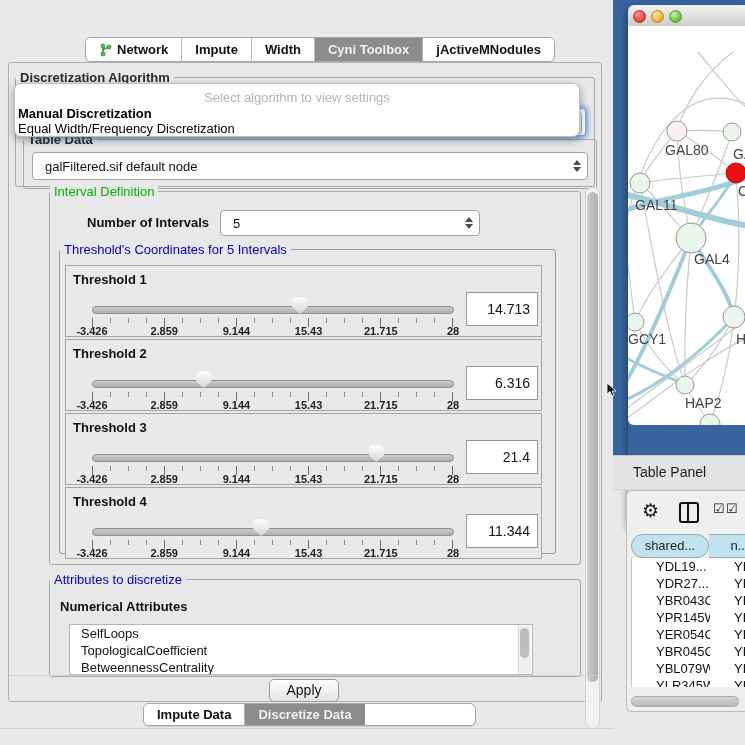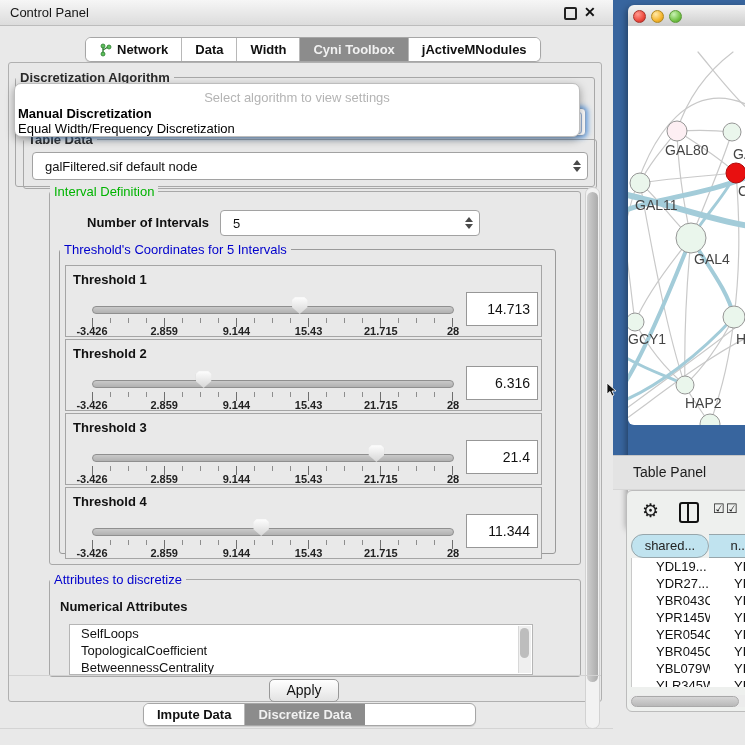--- a/index.html
+++ b/index.html
@@ -127,39 +127,34 @@
   .tp-td { font-size:13px; color:#111; line-height:17px; white-space:nowrap; overflow:hidden; padding-left:24px; box-sizing:border-box; }
   .tp-hscroll { position:absolute; left:2px; top:204px; width:124px; height:12px; background:#ececec; border-radius:6px; }
 
   .cursor-arrow { position:absolute; left:606px; top:383px; z-index:200; }
 </style>
 </head>
 <body>
 
 <div class="cp-window">
 
-  <div class="cp-titlebar">
-    <span class="cp-title">Control Panel</span>
-    <span class="float-icon"></span>
-    <span class="close-icon">✕</span>
-  </div>
 
   <div class="seg-bar" style="left:85px; top:37px;">
     <div class="seg">
       <svg width="13" height="14" viewBox="0 0 13 14">
         <line x1="4" y1="3" x2="4" y2="11" stroke="#2e7d32" stroke-width="1.3"></line>
         <line x1="4" y1="7" x2="9" y2="4" stroke="#2e7d32" stroke-width="1.3"></line>
         <circle cx="4" cy="3" r="2" fill="#5bbf59" stroke="#2e7d32" stroke-width="0.8"></circle>
         <circle cx="4" cy="11" r="2" fill="#5bbf59" stroke="#2e7d32" stroke-width="0.8"></circle>
         <circle cx="10" cy="4" r="2" fill="#5bbf59" stroke="#2e7d32" stroke-width="0.8"></circle>
       </svg>
       <span>Network</span>
     </div>
     <div class="seg">
-      <span>Data</span>
+      <span>Impute</span>
     </div>
     <div class="seg">
       <span>Width</span>
     </div>
     <div class="seg active">
       <span>Cyni Toolbox</span>
     </div>
     <div class="seg">
       <span>jActiveMNodules</span>
     </div>

